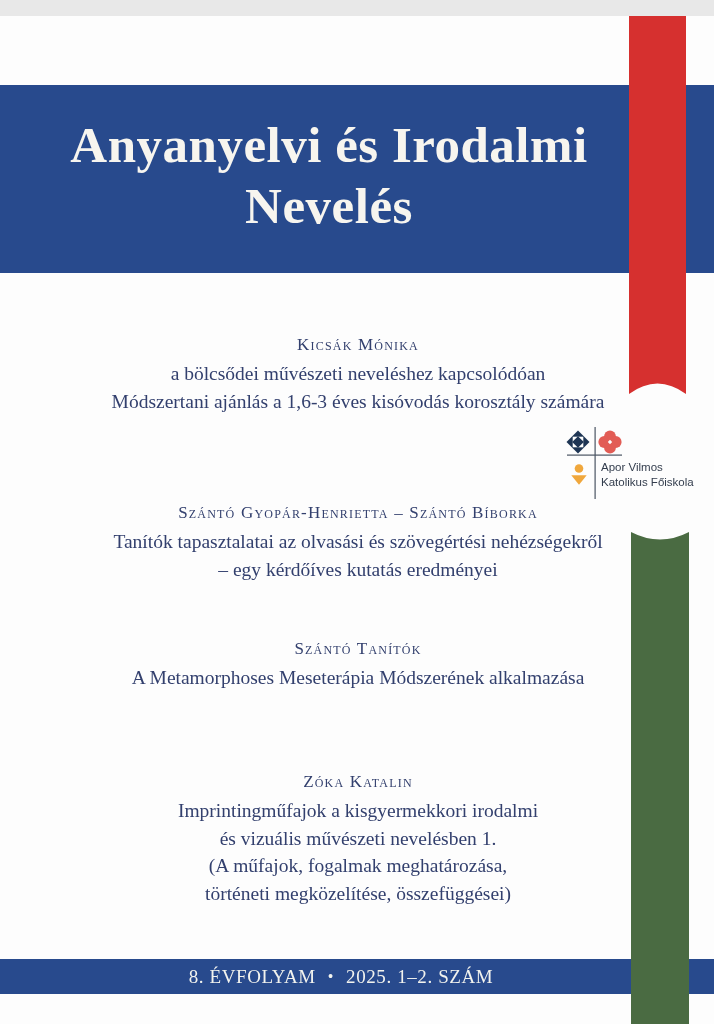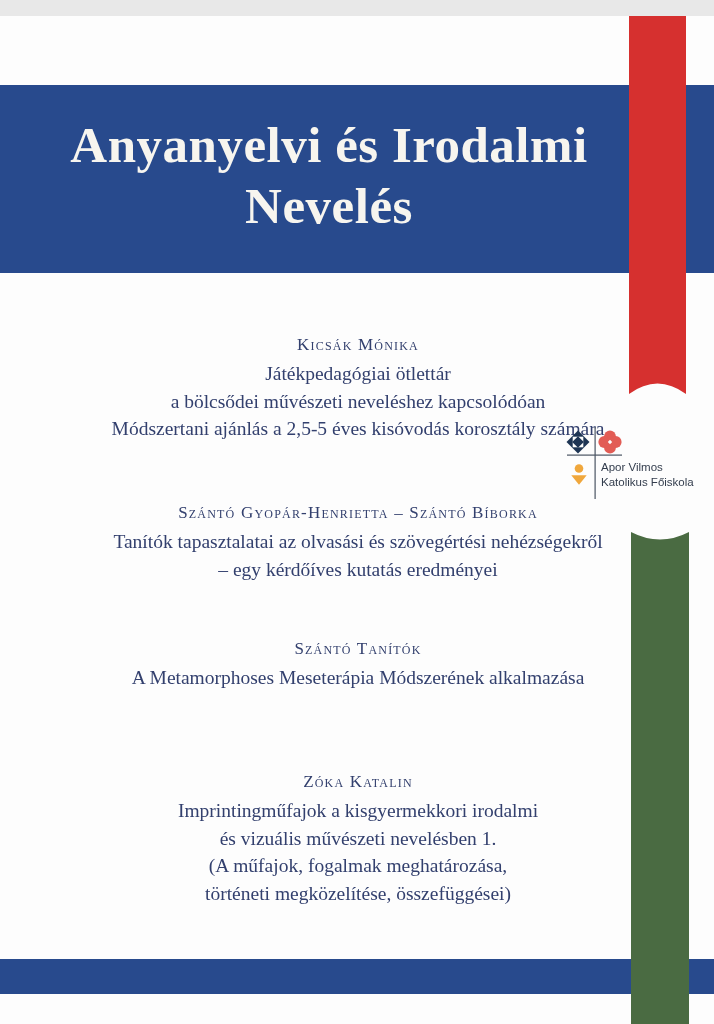--- a/index.html
+++ b/index.html
@@ -53,23 +53,22 @@
 <div class="page">
 
   <div class="banner banner-top"></div>
   <div class="title-wrap">
     <div>Anyanyelvi és Irodalmi</div>
     <div>Nevelés</div>
   </div>
 
   <div class="block b1">
     <div class="author">Kicsák Mónika</div>
-    <div class="line">Játékpedagógiai ötlettár</div>
     <div class="line">a bölcsődei művészeti neveléshez kapcsolódóan</div>
-    <div class="line">Módszertani ajánlás a 2,5-5 éves kisóvodás korosztály számára</div>
+    <div class="line">Módszertani ajánlás a 1,6-3 éves kisóvodás korosztály számára</div>
   </div>
 
   <div class="block b2">
     <div class="author">Szántó Gyopár-Henrietta – Szántó Bíborka</div>
     <div class="line">Tanítók tapasztalatai az olvasási és szövegértési nehézségekről</div>
     <div class="line">– egy kérdőíves kutatás eredményei</div>
   </div>
 
   <div class="block b3">
     <div class="author">Szántó Tanítók</div>
@@ -109,19 +108,22 @@
         <path d="M11.3,54.3 L26.7,54.3 L19,63.8 Z"></path>
       </g>
     </svg>
     <div class="logo-text">
       <div>Apor Vilmos</div>
       <div>Katolikus Főiskola</div>
     </div>
   </div>
 
   <div class="banner banner-bottom"></div>
+  <div class="footer-text">
+    <span>8. ÉVFOLYAM</span><span class="dot">•</span><span>2025. 1–2. SZÁM</span>
+  </div>
 
   <svg class="stripes" width="714" height="1024" viewBox="0 0 714 1024">
     <path d="M629,0 L686,0 L686,378 Q657.5,357 629,378 Z" fill="#d6302f"></path>
     <path d="M631,516 Q660,531 689,516 L689,1024 L631,1024 Z" fill="#4a6b42"></path>
   </svg>
 
 </div>
 
 </body></html>

